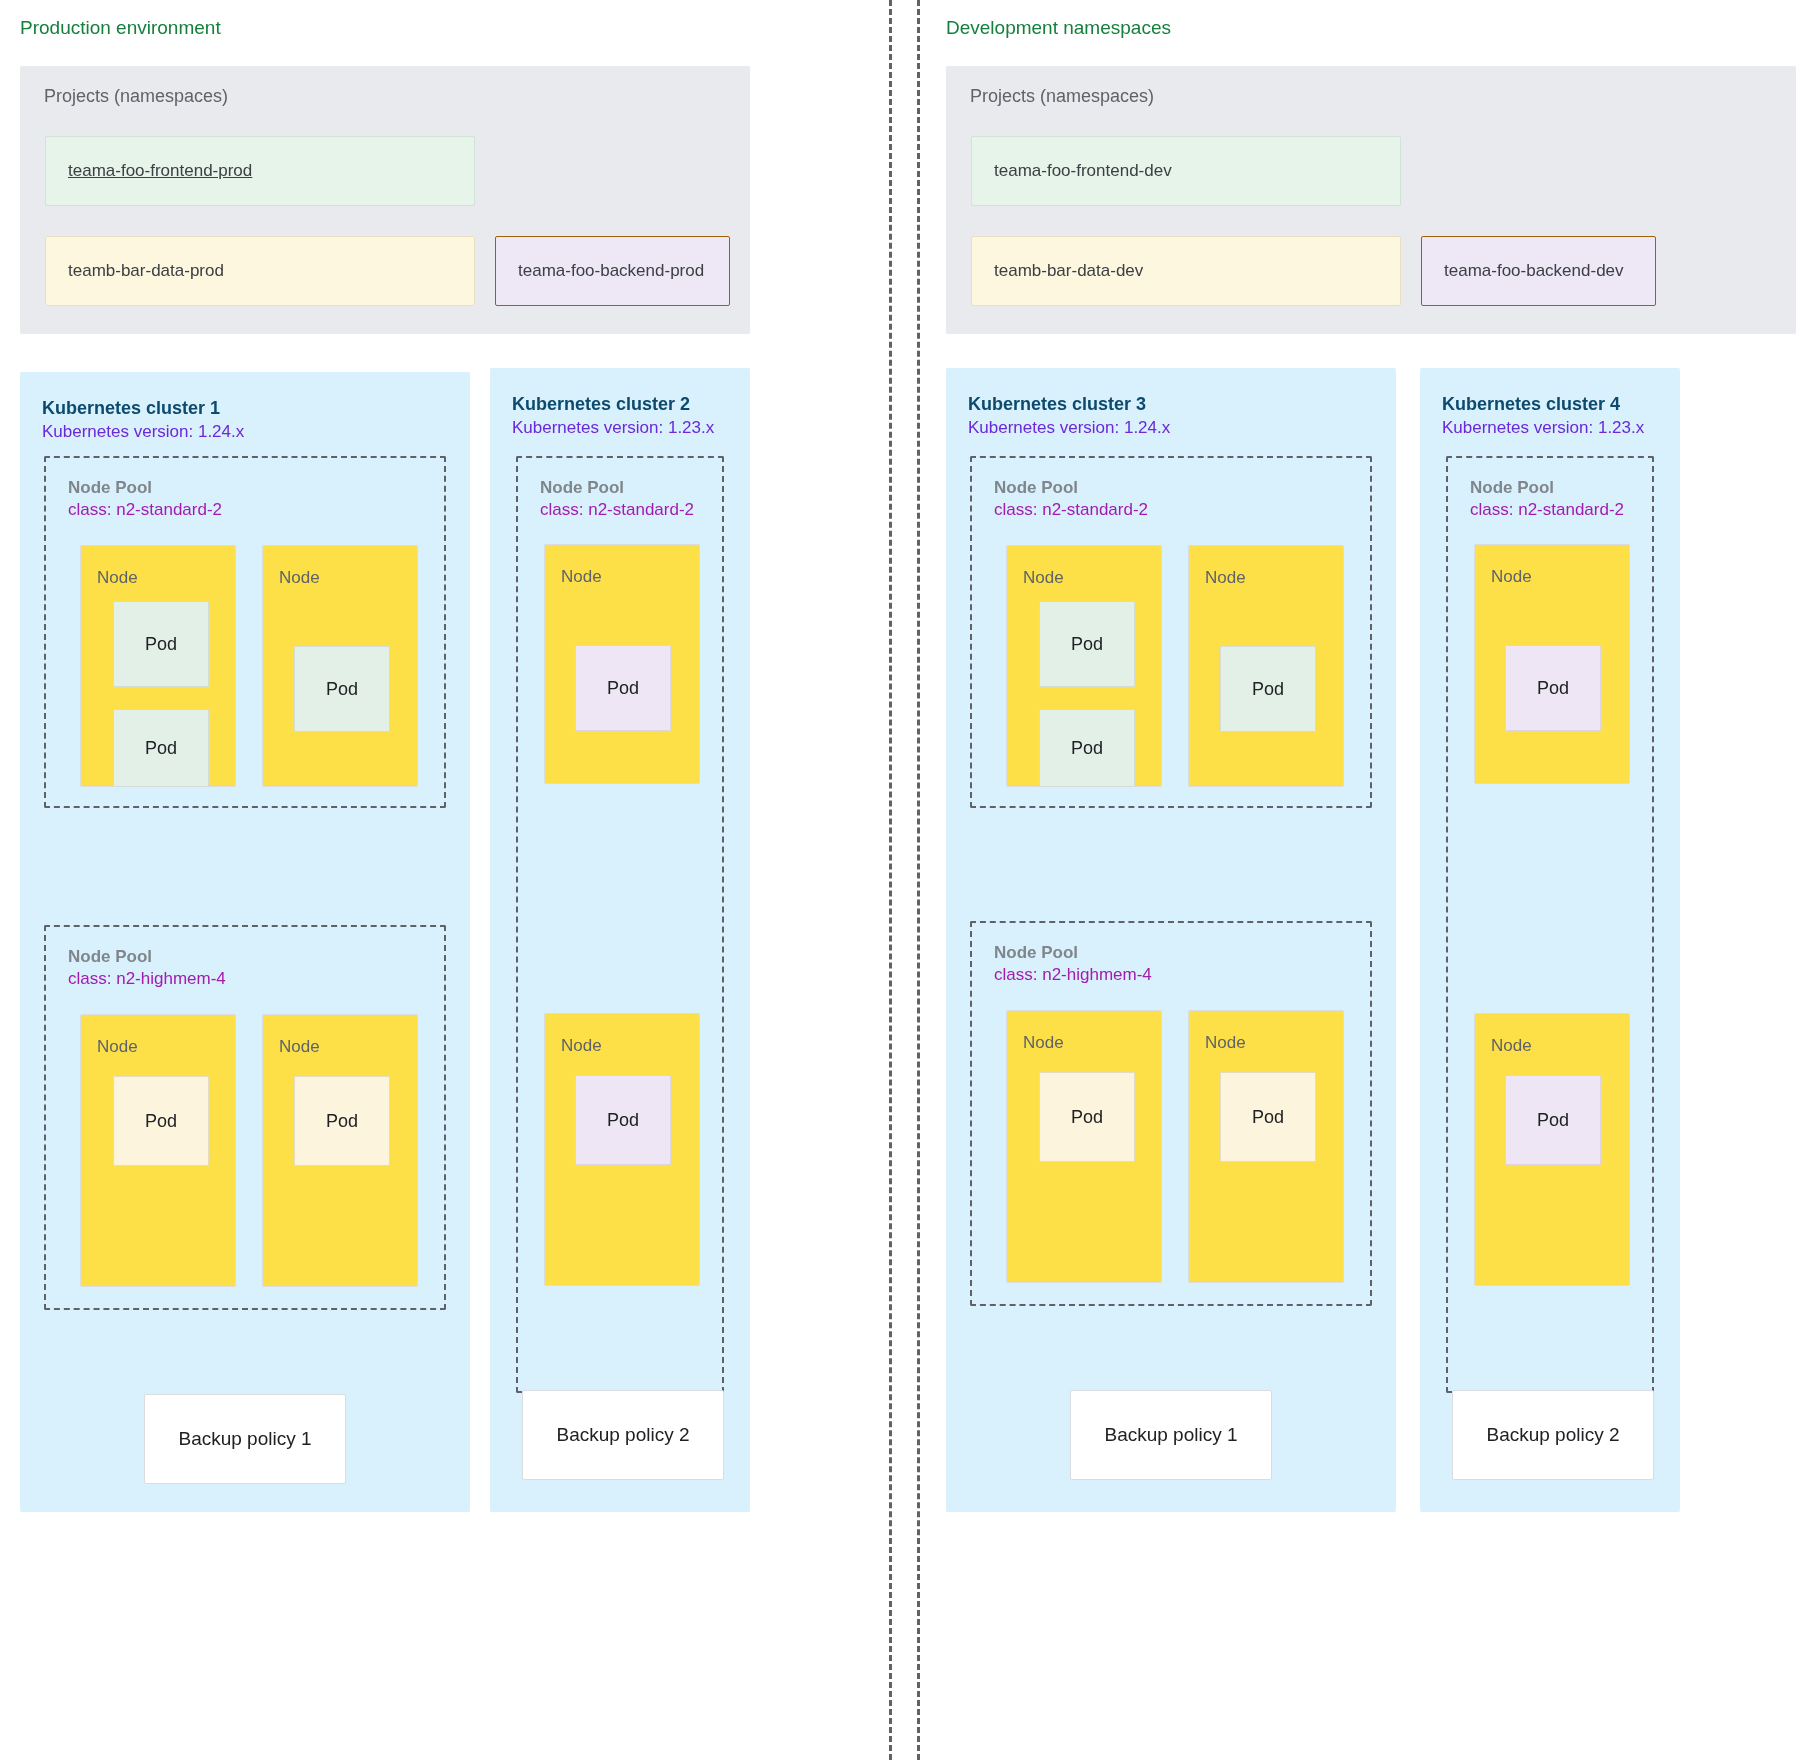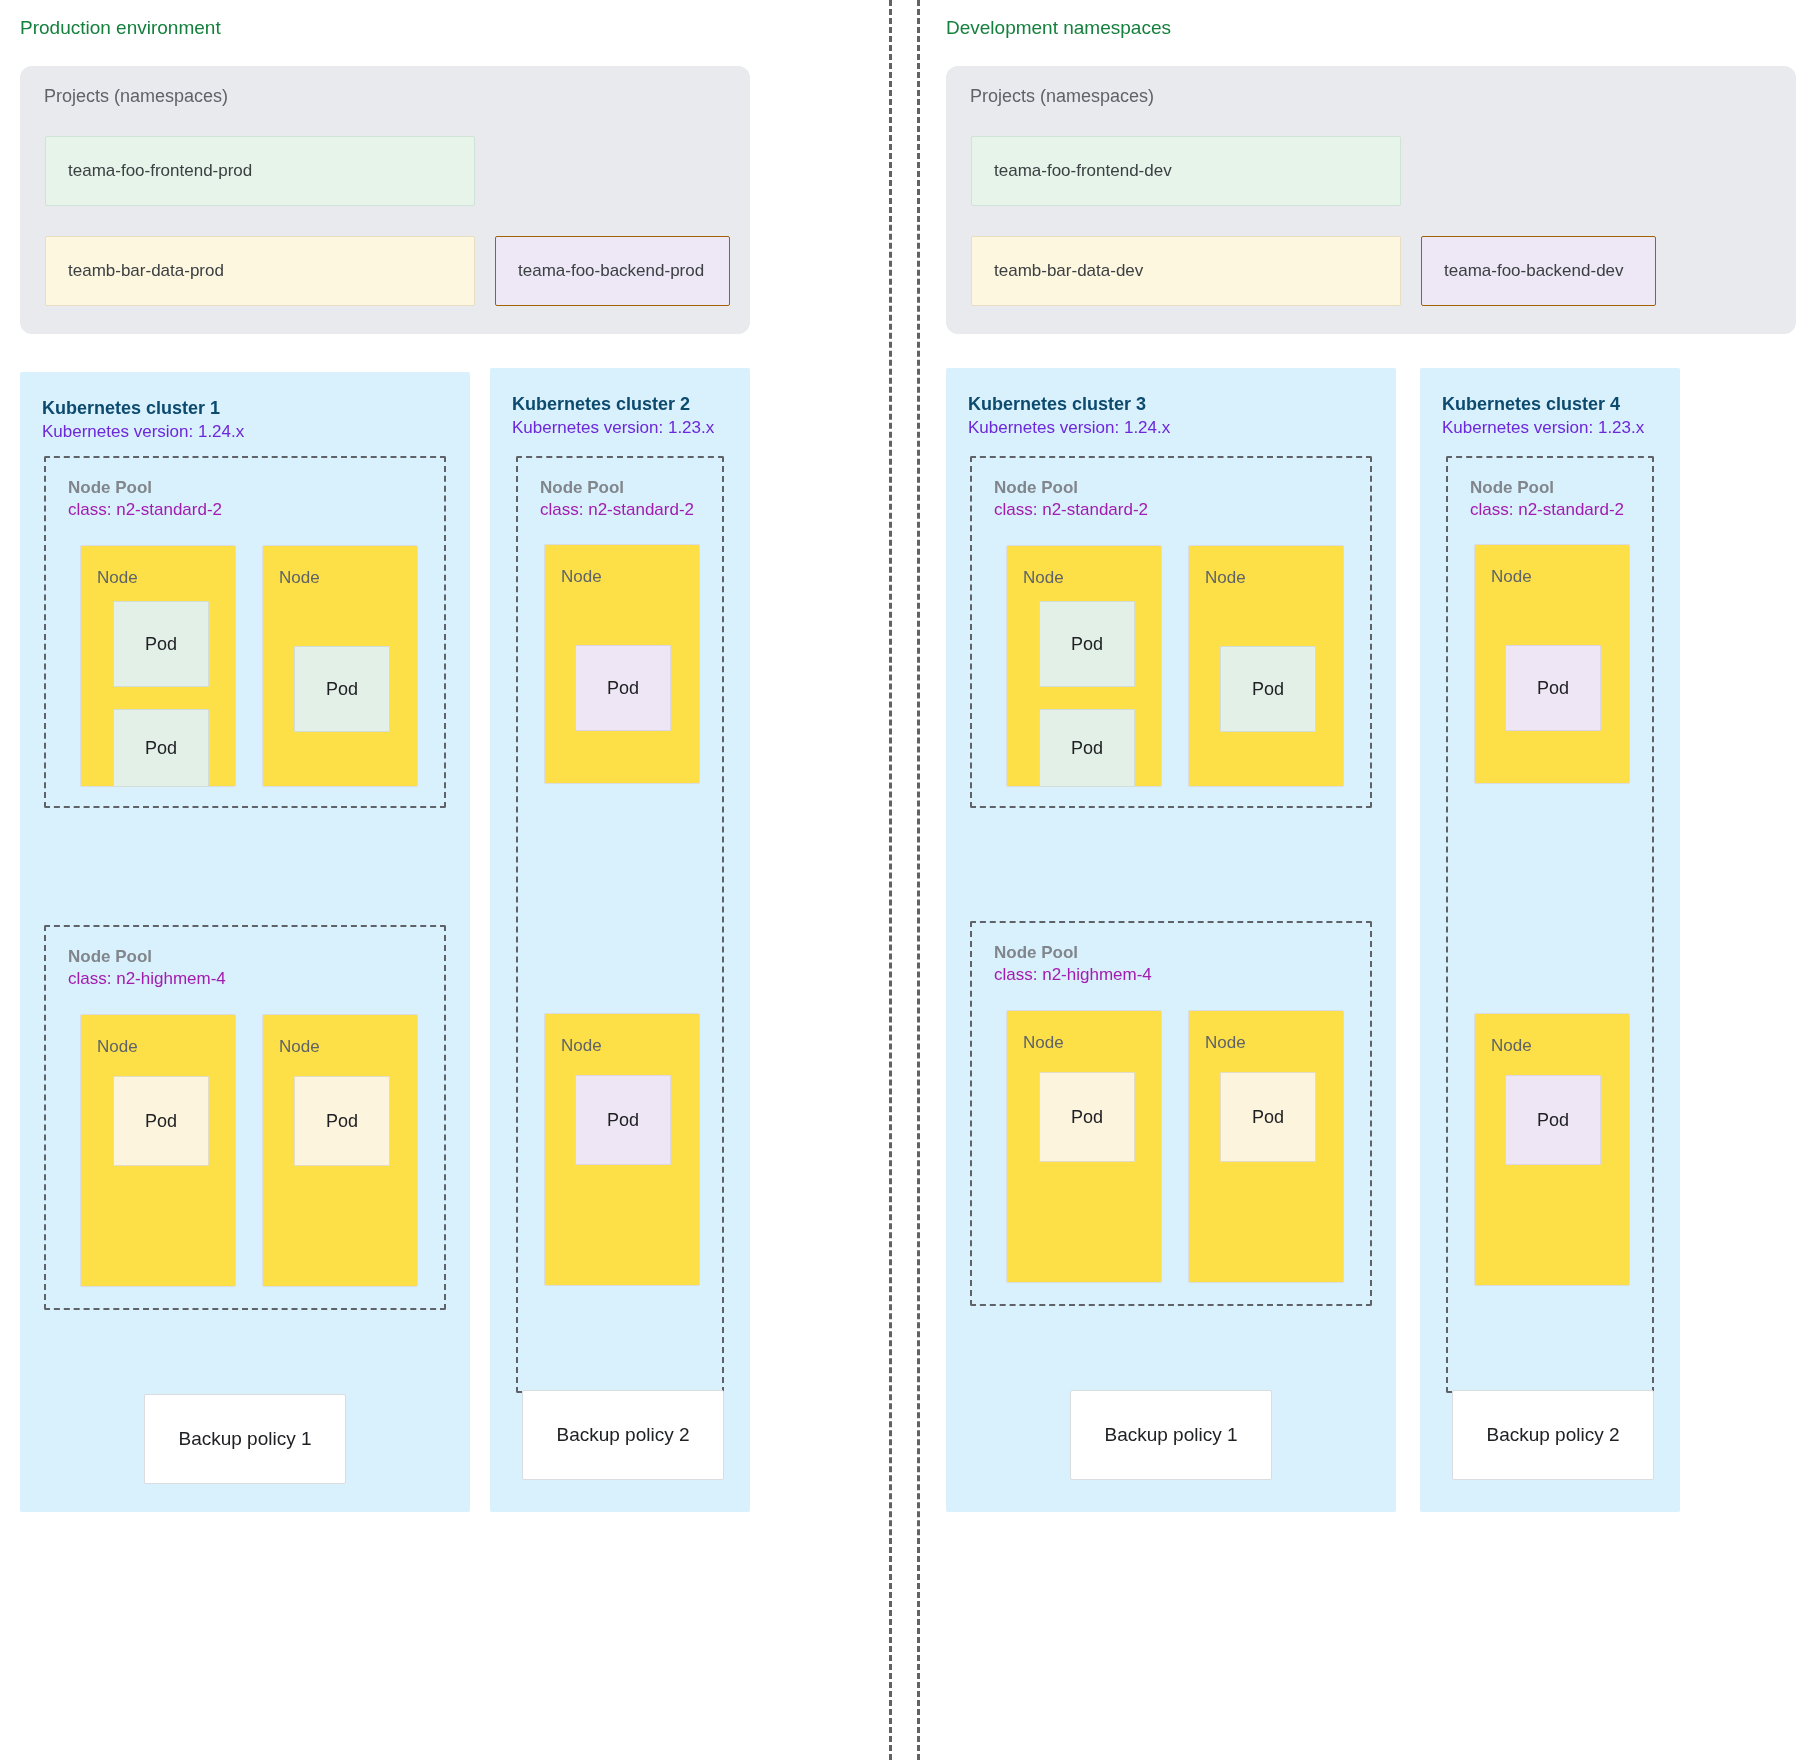--- a/index.html
+++ b/index.html
@@ -40,21 +40,21 @@
     white-space: nowrap;
   }
   .env.prod .env-title { left: 20px; }
   .env.dev  .env-title { left: 16px; }
 
   
   .projects {
     position: absolute;
     top: 66px;
     background: #e8eaed;
-    border-radius: 12px;
+    border-radius: 2px;
   }
   .env.prod .projects { left: 20px; width: 730px; height: 268px; }
   .env.dev  .projects { left: 16px; width: 850px; height: 268px; }
 
   .projects-label {
     position: absolute;
     left: 24px;
     top: 20px;
     font-size: 18px;
     color: #5f6368;
@@ -67,21 +67,21 @@
     align-items: center;
     padding-left: 22px;
     font-size: 17px;
     color: #3c4043;
   }
   .ns-green  { background: #e6f4ea; border: 1px solid #cfe3d6; }
   .ns-yellow { background: #fef7e0; border: 1px solid #e8dfc2; }
   .ns-purple { background: #ede7f6; border: 1px solid #a16207; }
 
   
-  .env.prod .ns-a { left: 25px; top: 70px;  width: 430px; height: 70px; }
+  .env.prod .ns-a { left: 25px; top: 70px;  width: 430px; height: 70px; text-decoration: underline; }
   .env.prod .ns-b { left: 25px; top: 170px; width: 430px; height: 70px; text-align: center; }
   .env.prod .ns-c { left: 475px; top: 170px; width: 235px; height: 70px; }
   
   .env.dev  .ns-a { left: 25px; top: 70px;  width: 430px; height: 70px; }
   .env.dev  .ns-b { left: 25px; top: 170px; width: 430px; height: 70px; }
   .env.dev  .ns-c { left: 475px; top: 170px; width: 235px; height: 70px; }
 
   
   .cluster {
     position: absolute;

